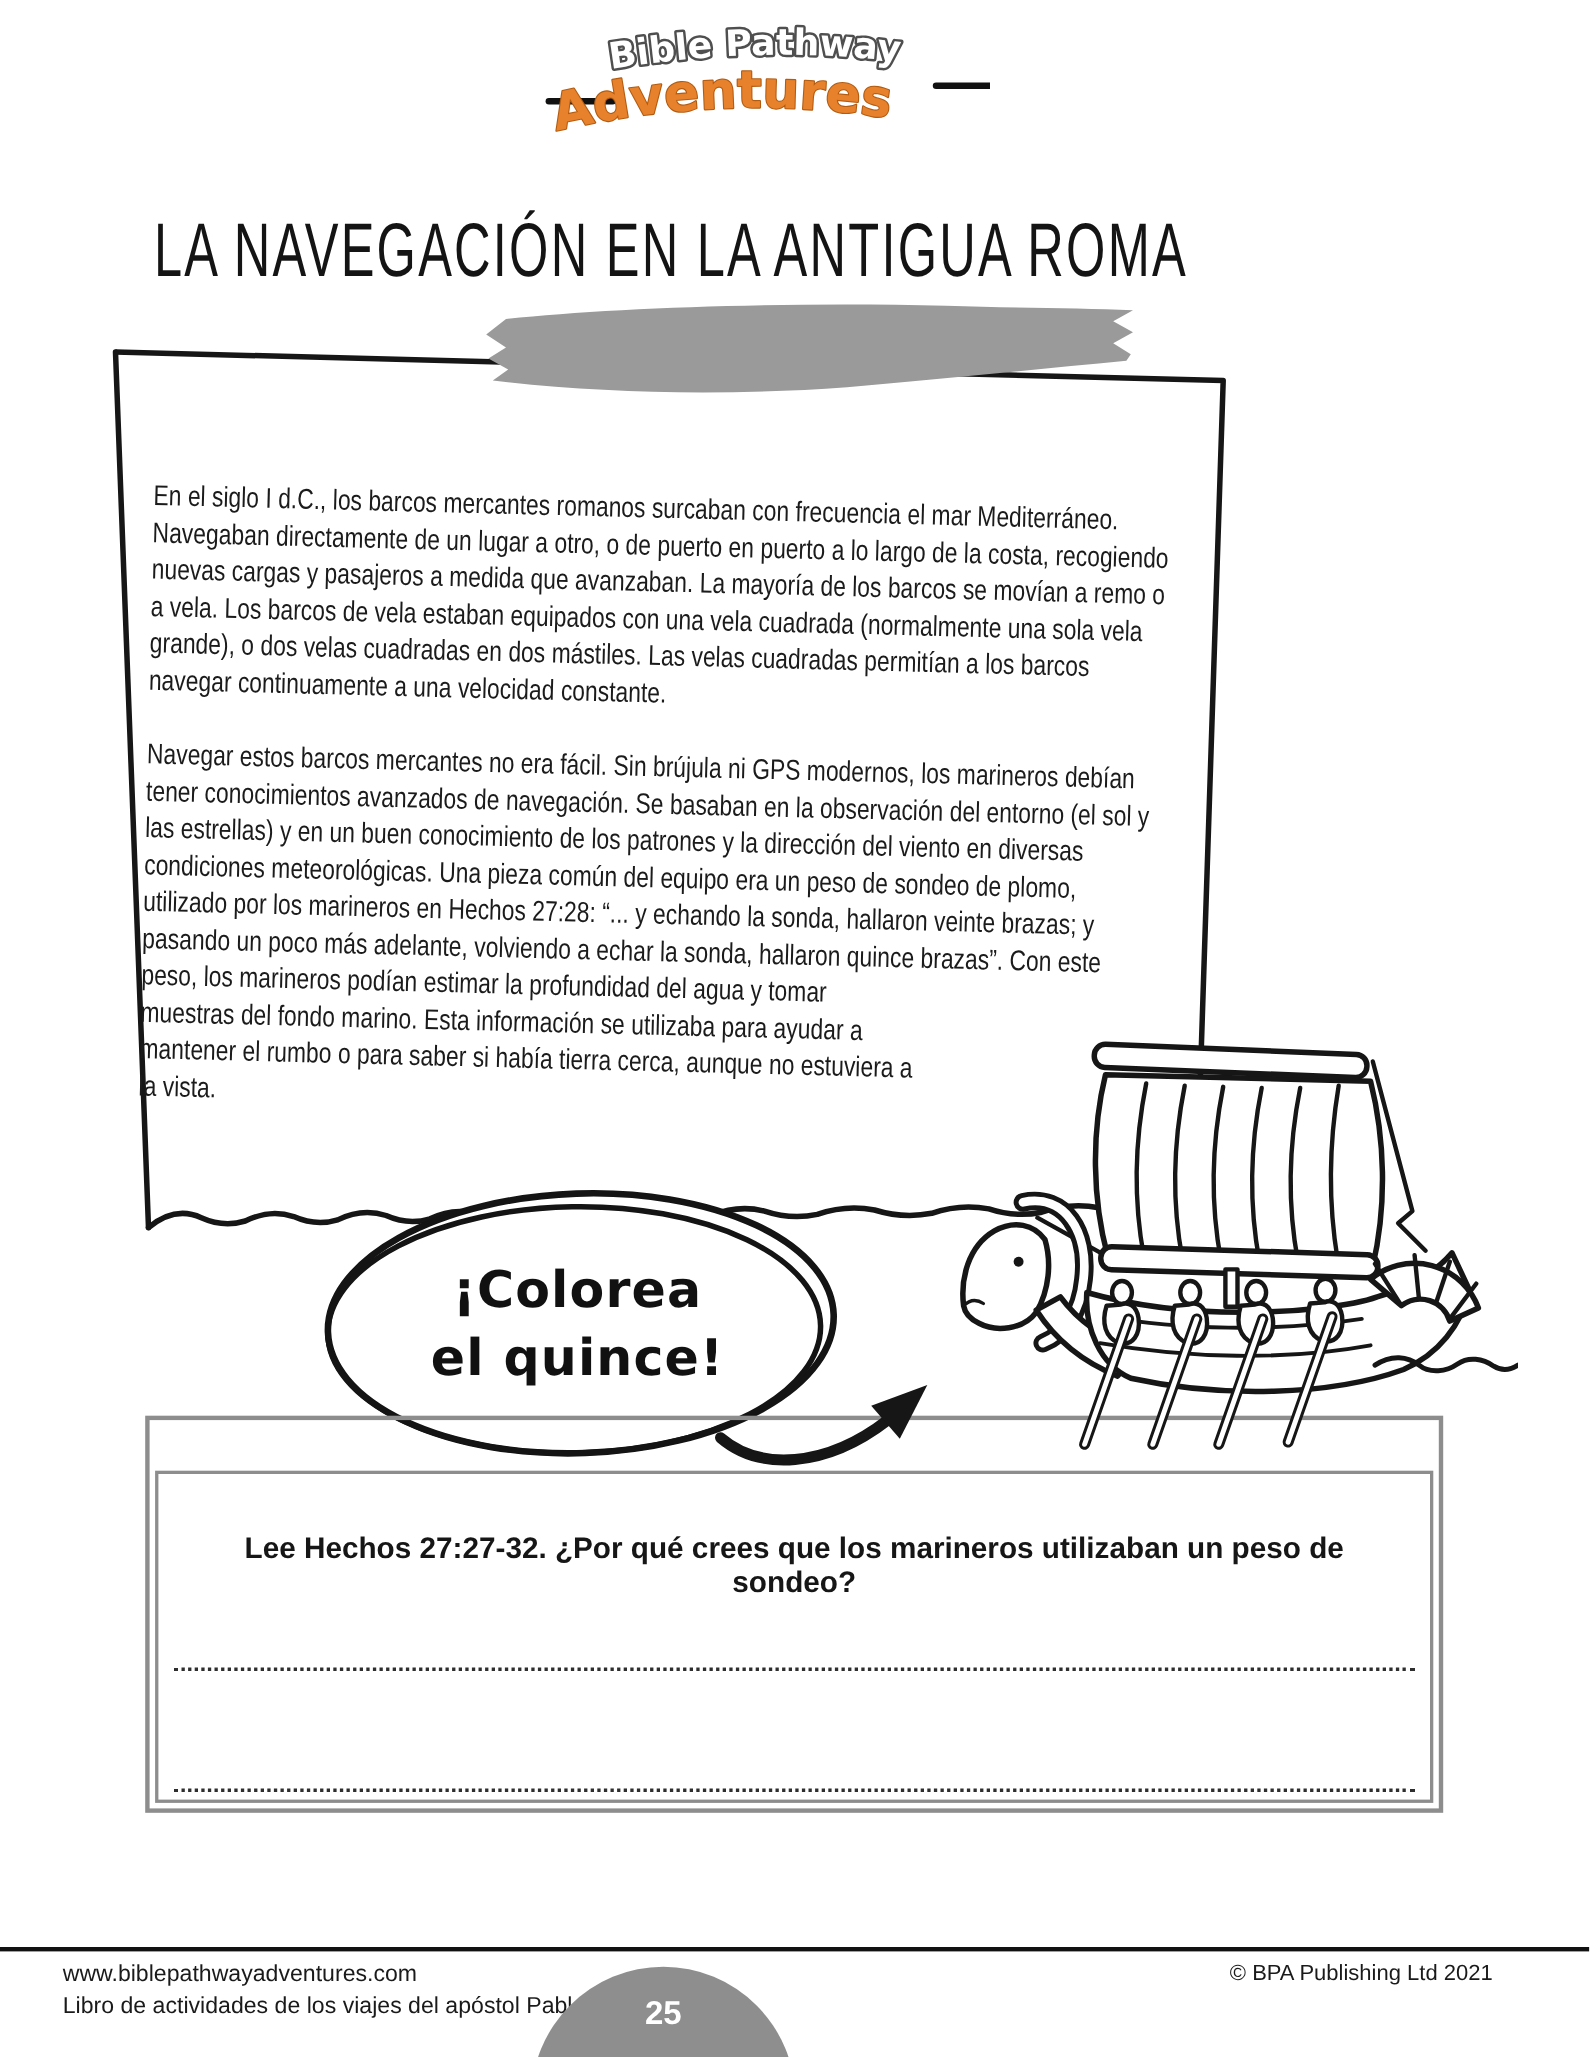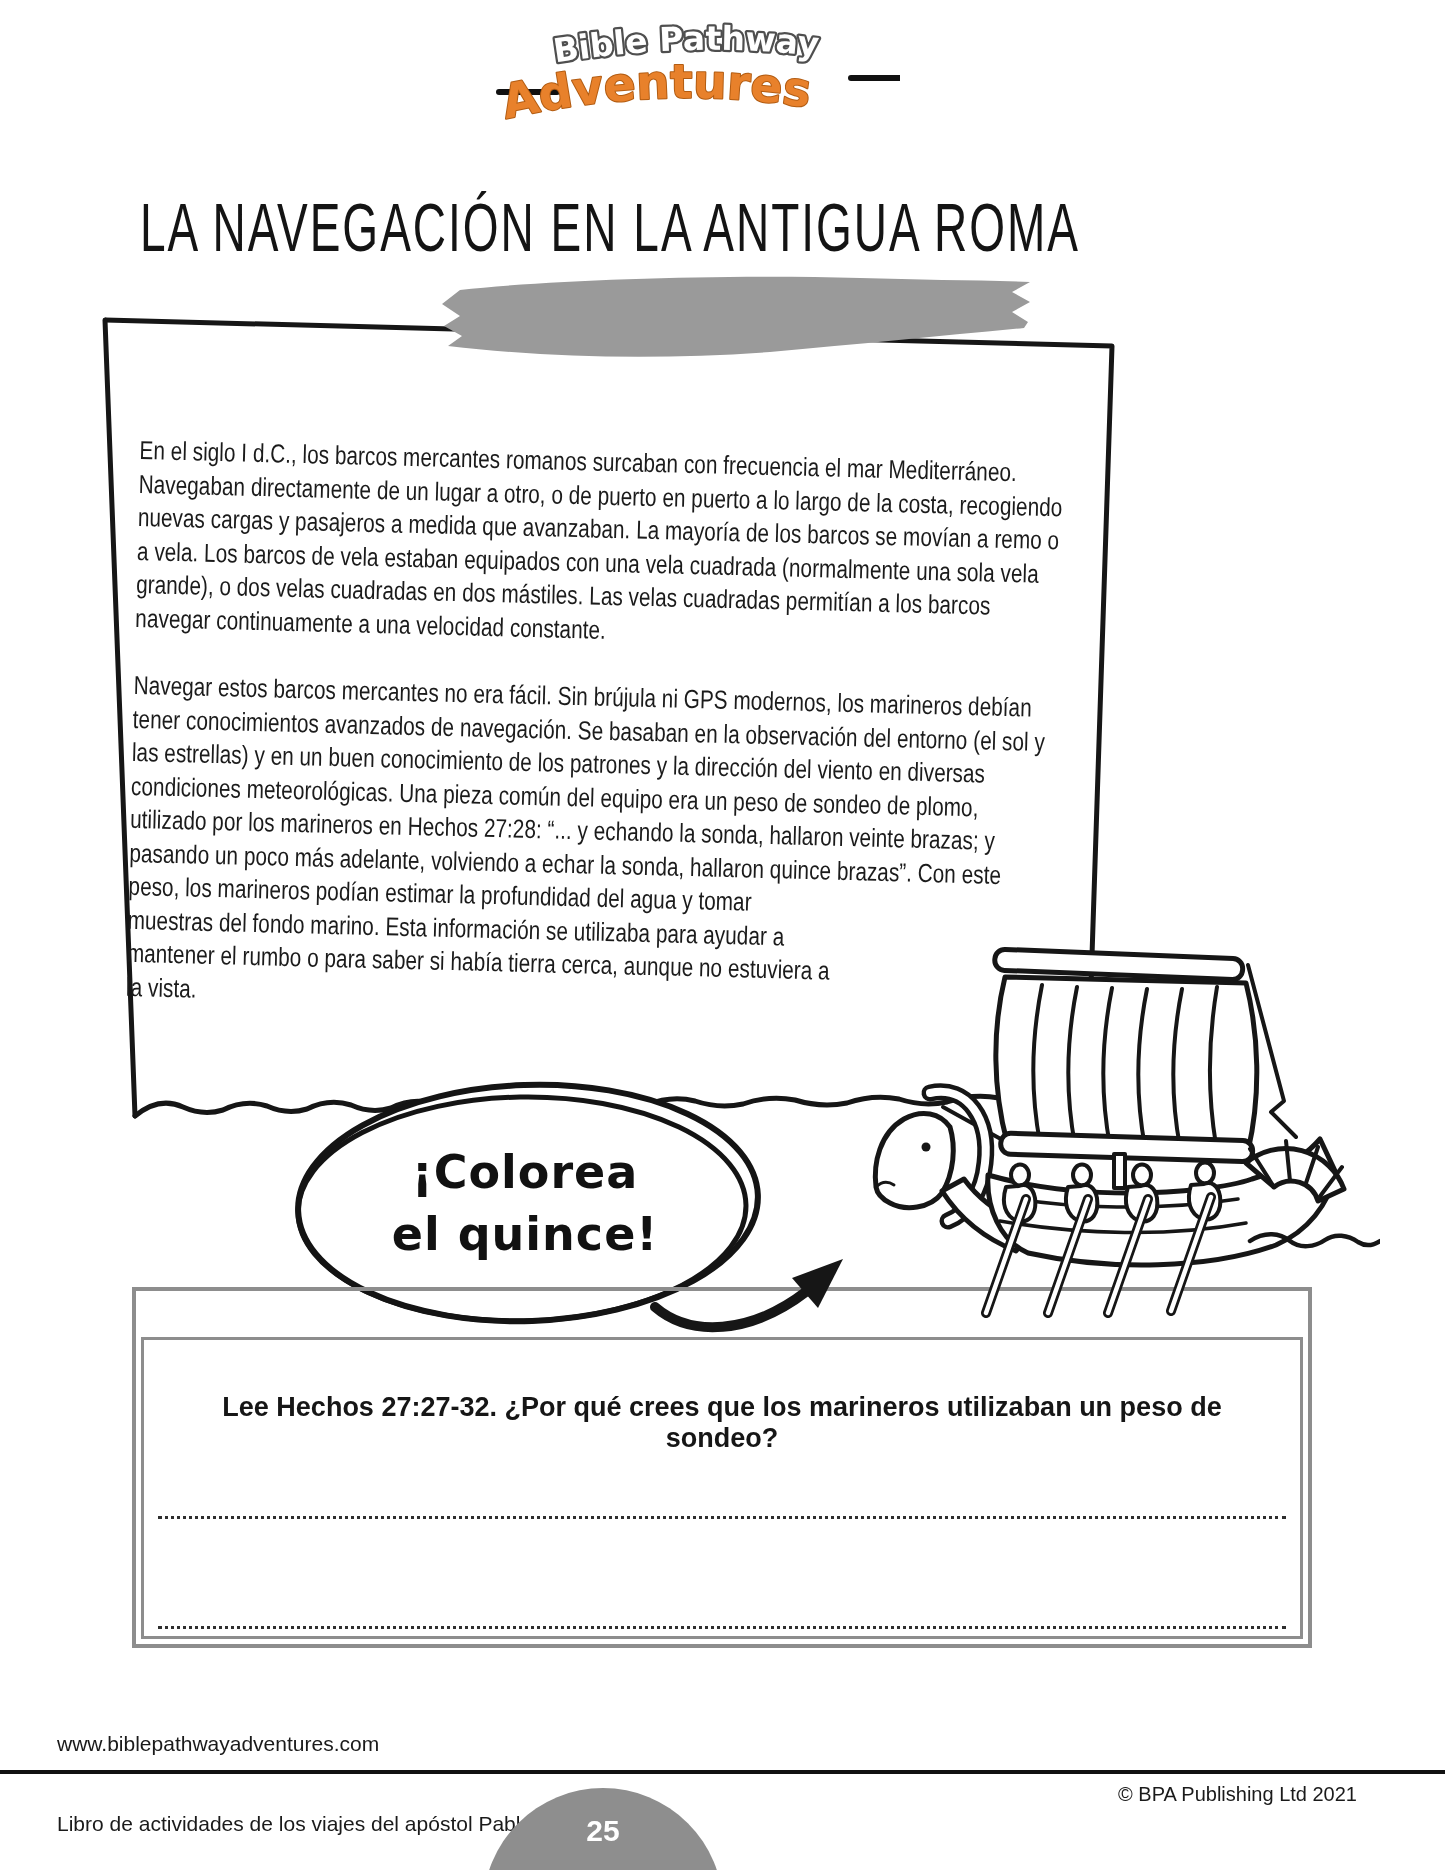--- a/index.html
+++ b/index.html
@@ -48,21 +48,21 @@
     border:3px solid #8d8d8d;margin-top:41px; }
   .question { margin:52px 30px 0 30px; text-align:center;
     font-size:27px; font-weight:700; color:#161616; }
   .answer-line { position:absolute; left:14px; right:14px; height:0;
     border-bottom:3px dotted #2e2e2e; }
   .answer-line.l1 { top:176px; }
   .answer-line.l2 { top:286px; }
   
   .footer-rule { position:absolute; left:0; top:1770px; width:1445px; height:4px;
     background:#111; z-index:2; }
-  .footer-website { position:absolute; left:57px; top:1732px; font-size:21px; color:#1a1a1a; }
+  .footer-website { position:absolute; left:57px; top:1783px; font-size:21px; color:#1a1a1a; }
   .footer-book { position:absolute; left:57px; top:1812px; font-size:21px; color:#1a1a1a; }
   .footer-copy { position:absolute; right:88px; top:1783px; font-size:20px; color:#1a1a1a; }
   .page-badge { position:absolute; left:483px; top:1788px; width:240px; height:240px;
     border-radius:50%; background:#8e8e8e; z-index:3; text-align:center; }
   .page-badge span { display:inline-block; margin-top:26px; font-size:30px;
     font-weight:700; color:#ffffff; }
 </style>
 </head>
 <body>
 

